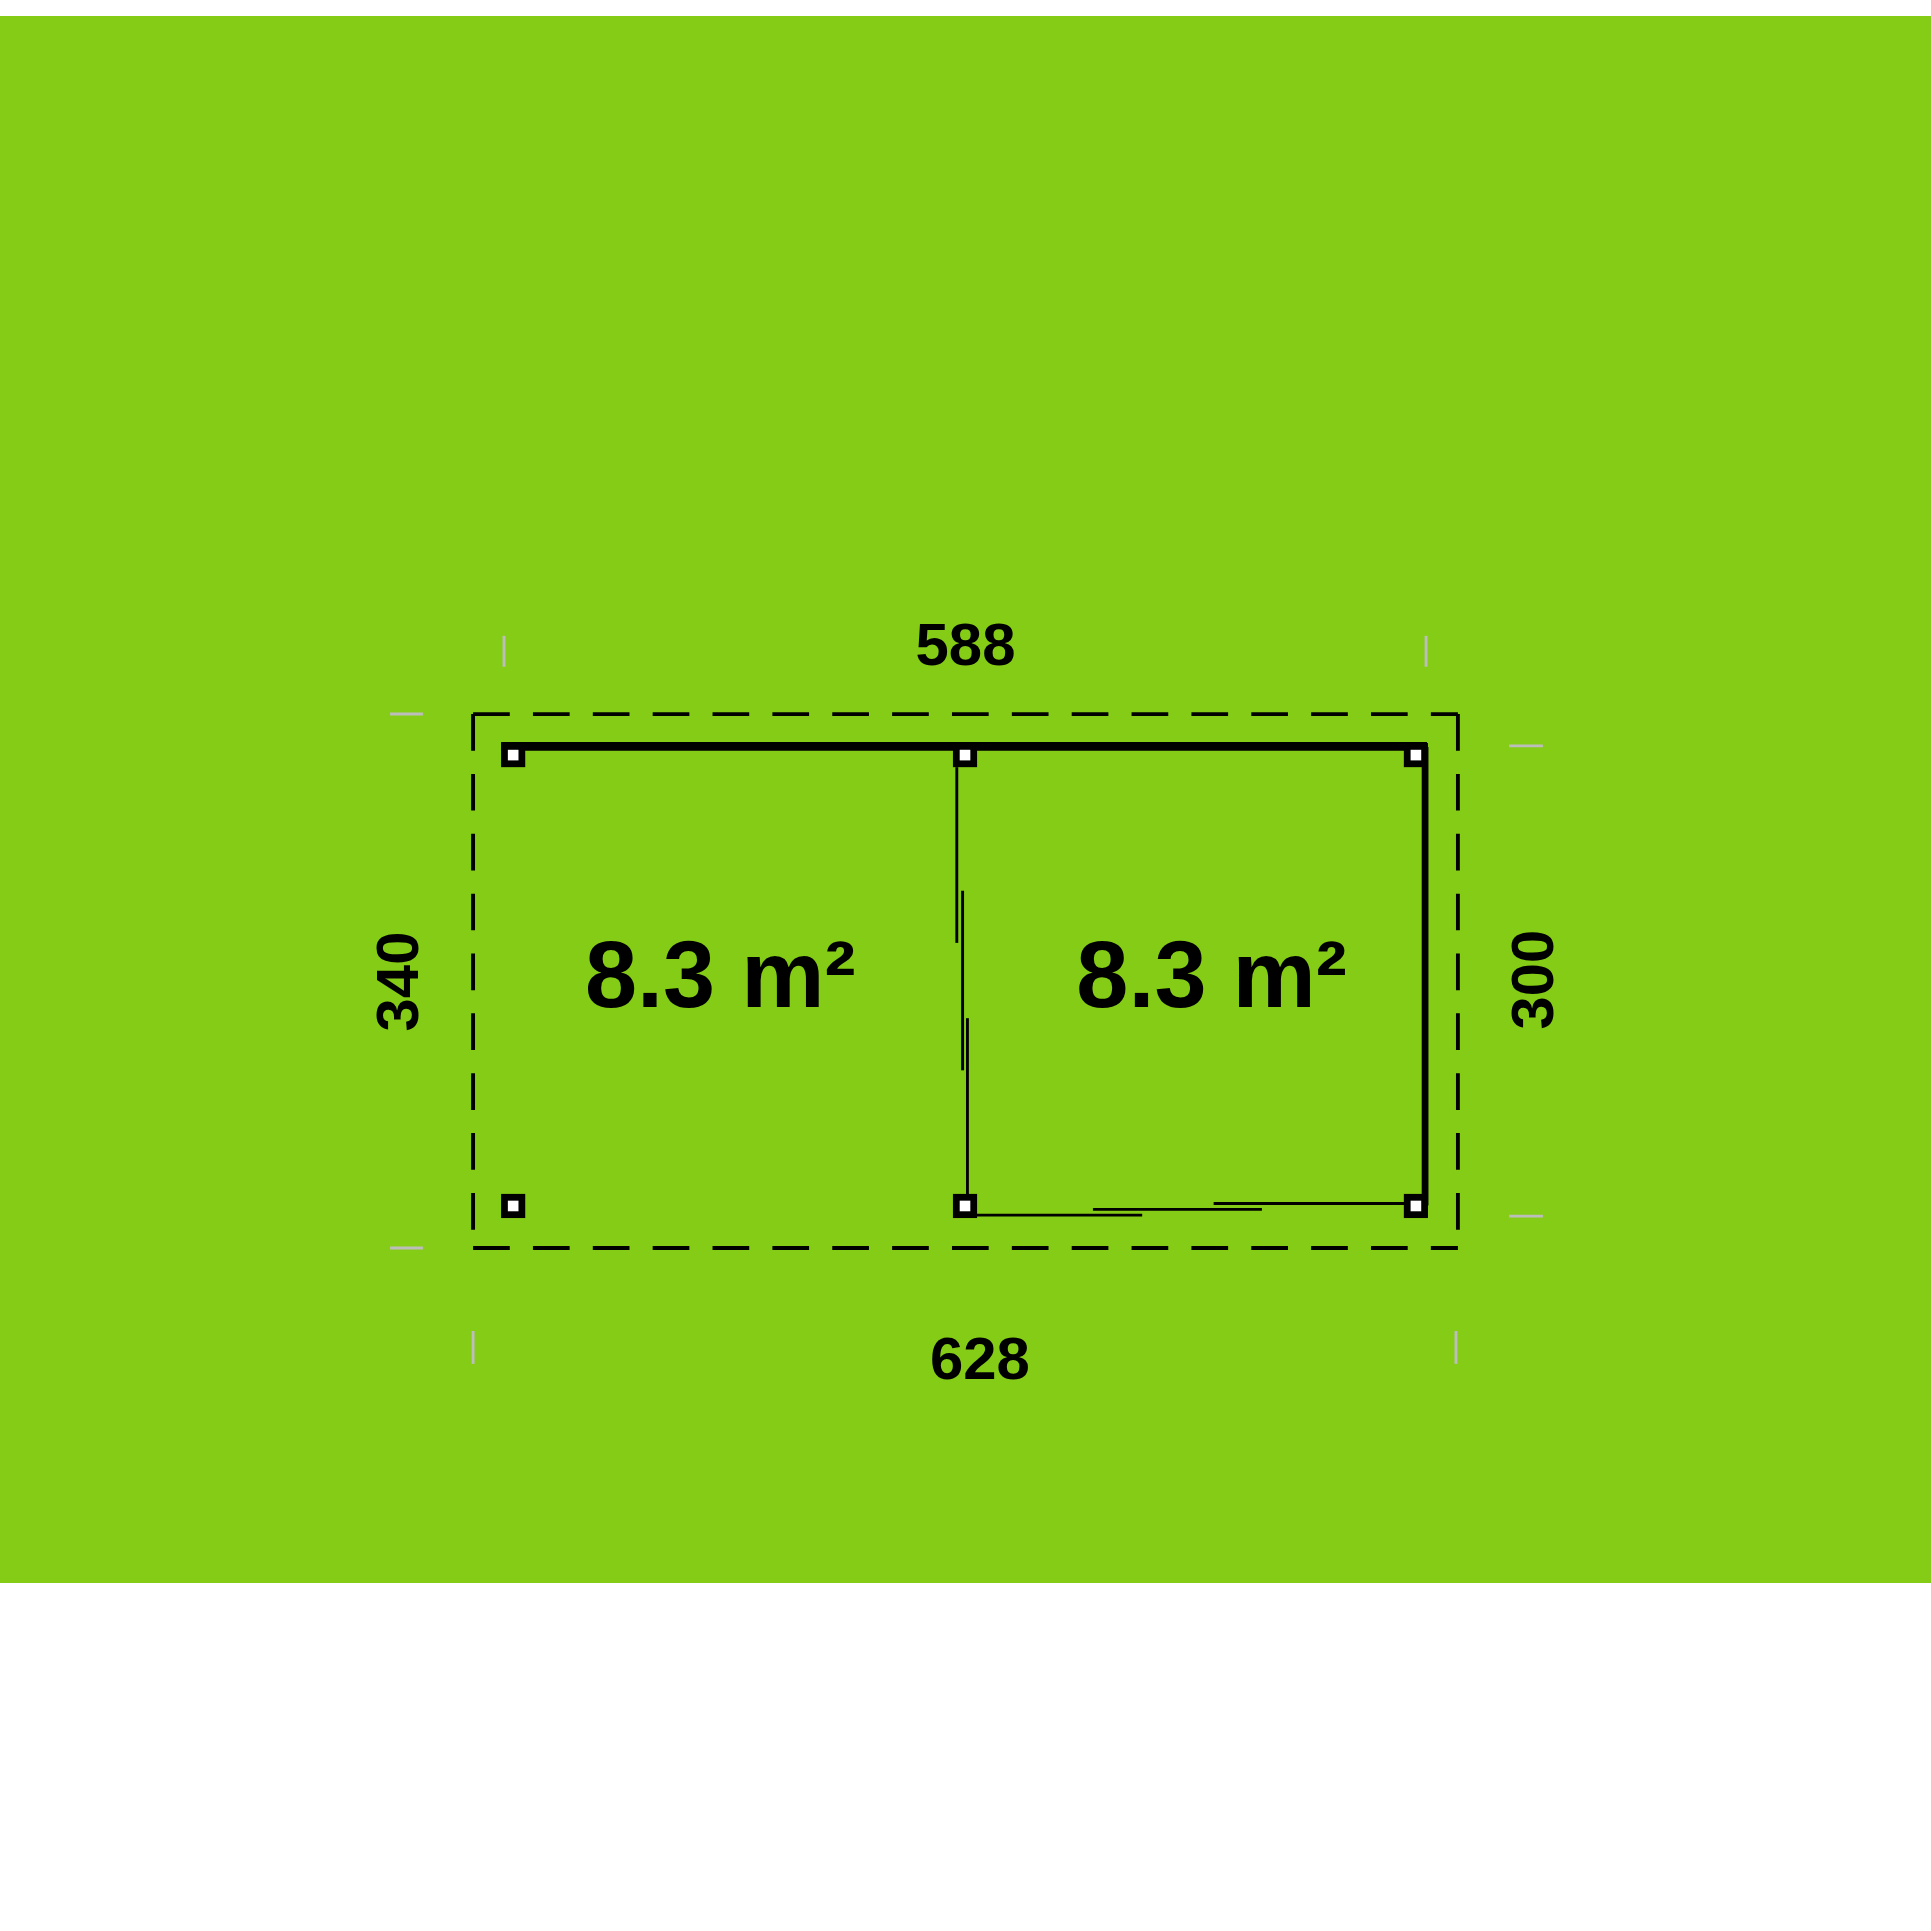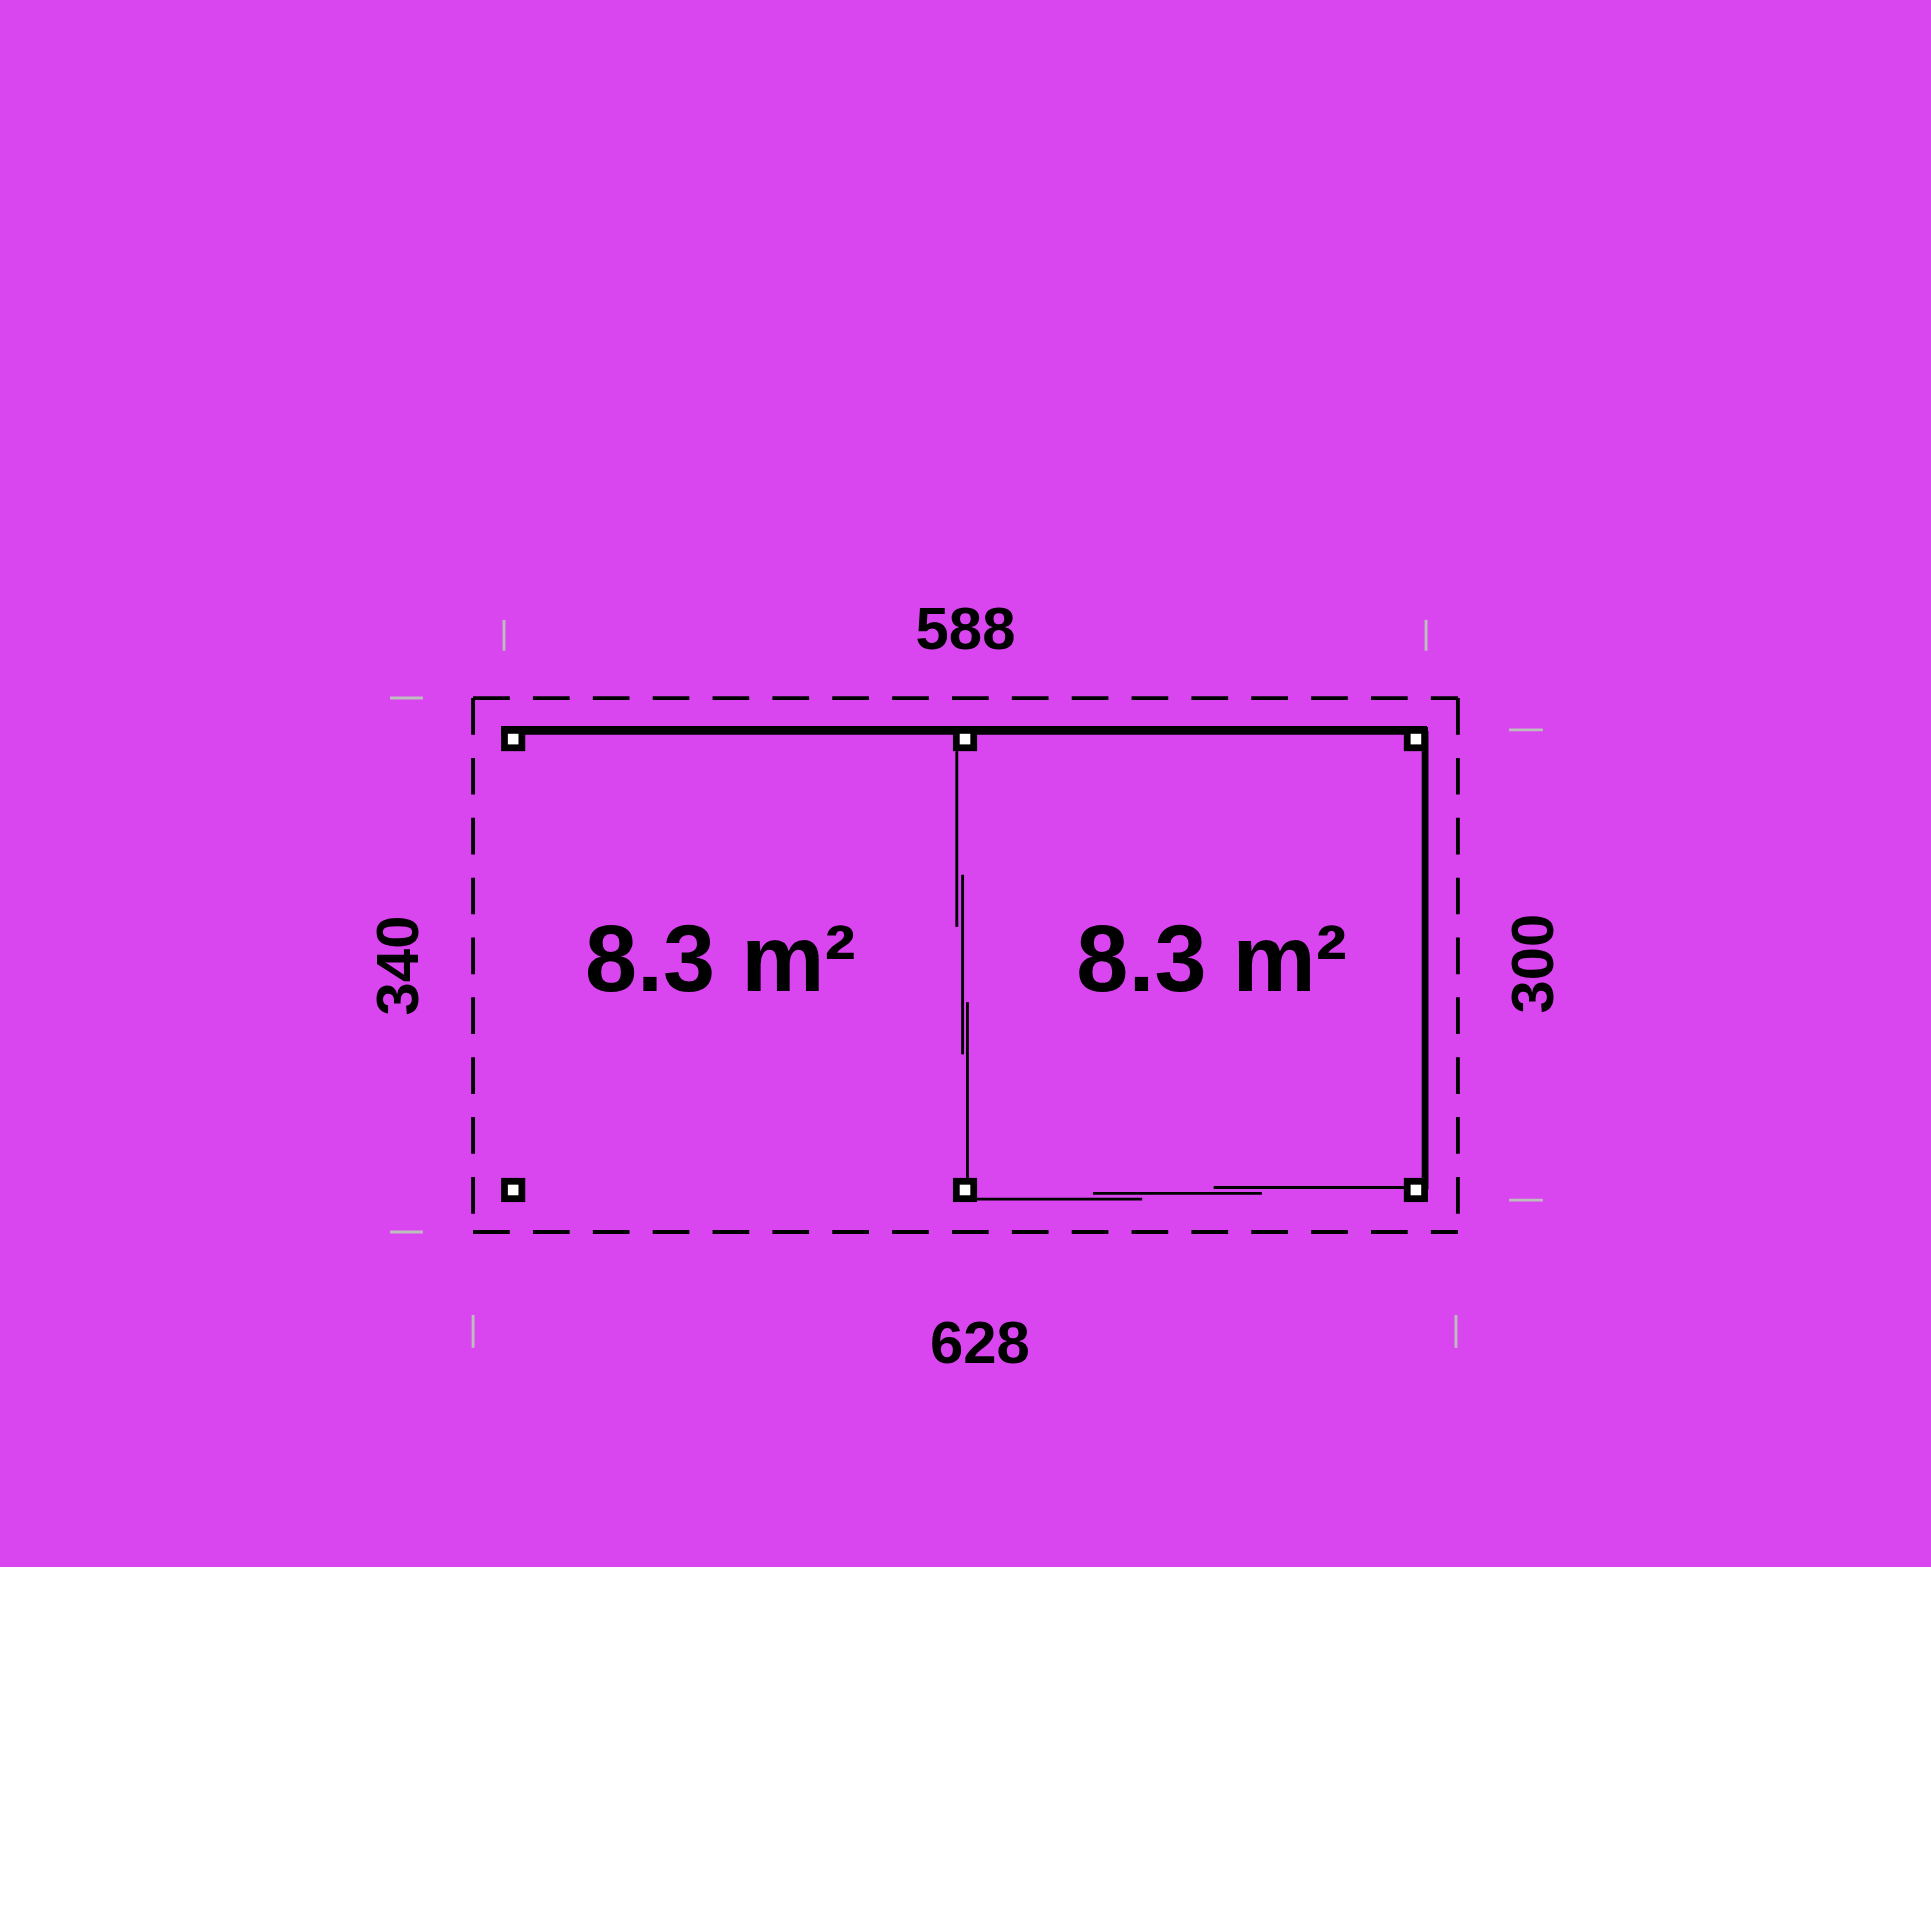--- a/index.html
+++ b/index.html
@@ -4,22 +4,23 @@
 <style>
   html, body {
     margin: 0;
     padding: 0;
     background: #ffffff;
   }
   .canvas {
     position: relative;
     width: 1931px;
     height: 1567px;
-    background: #d946ef;
+    background: #84cc16;
     overflow: hidden;
+    margin-top: 16px;
   }
   svg {
     position: absolute;
     top: 0;
     left: 0;
   }
   .dim-text {
     font-family: "Liberation Sans", "DejaVu Sans", sans-serif;
     font-weight: 700;
     font-size: 62px;

